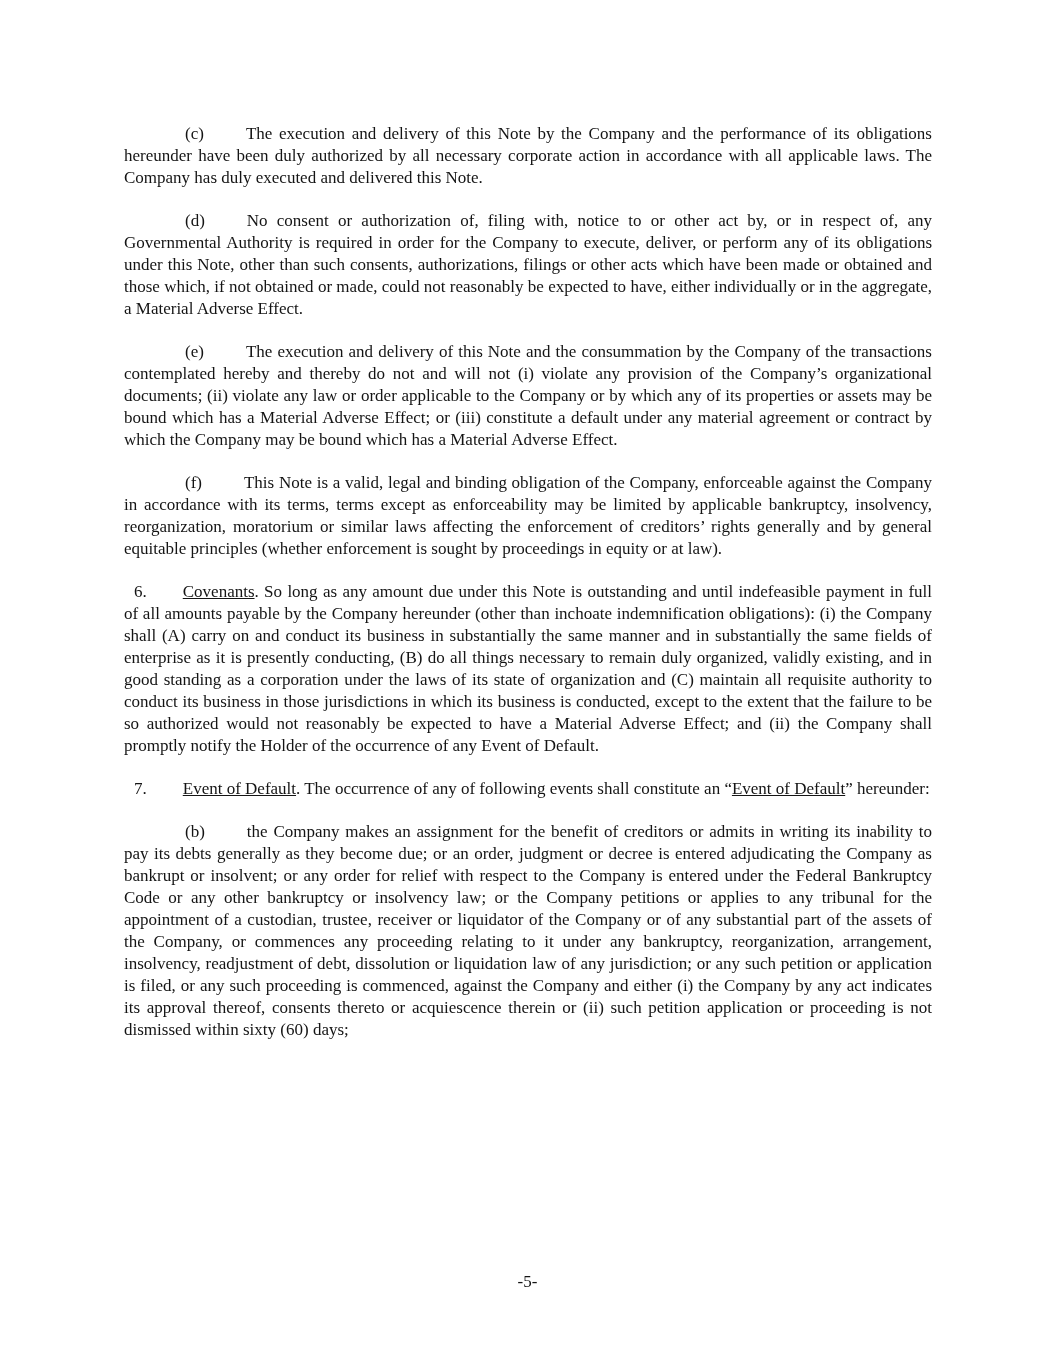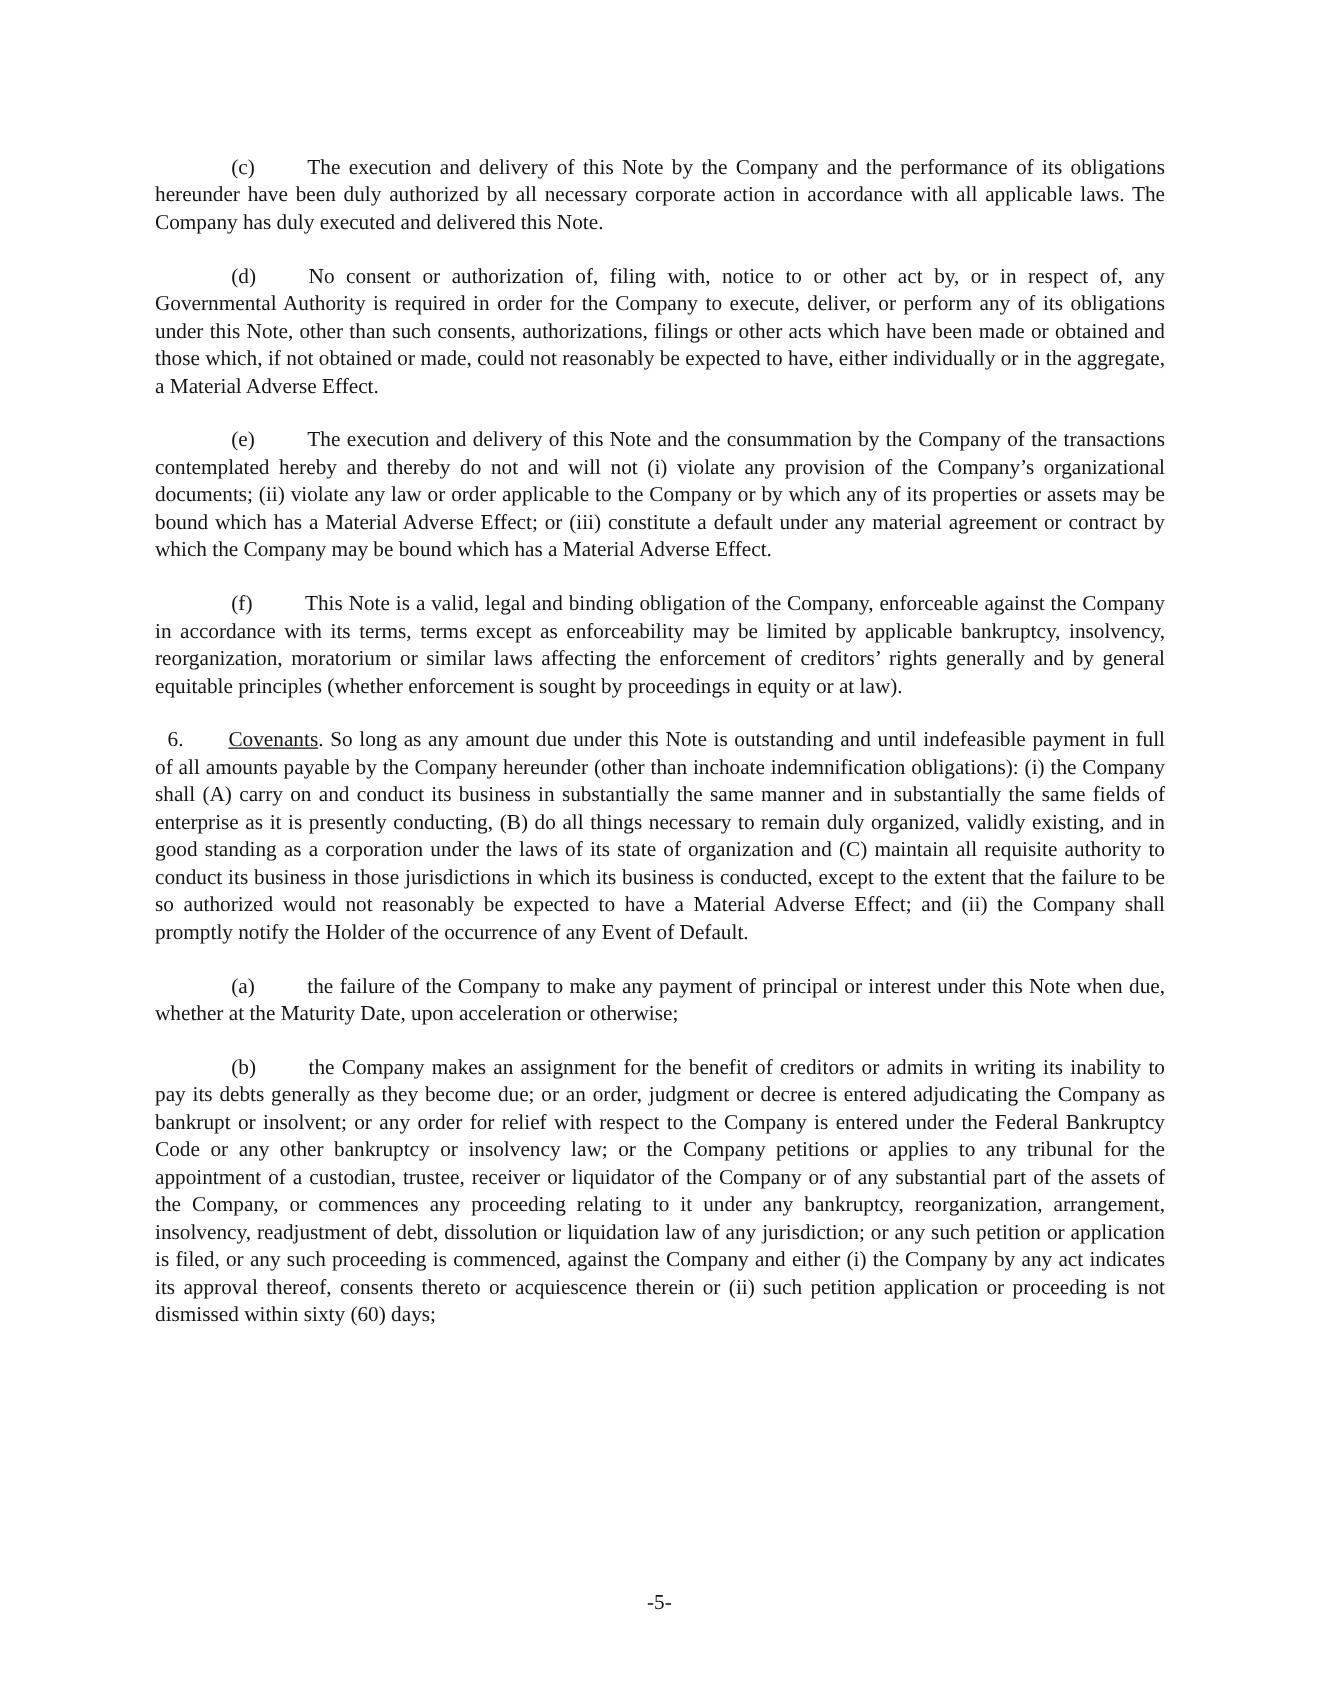--- a/index.html
+++ b/index.html
@@ -56,17 +56,17 @@
 </head>
 <body>
 
 <div class="page">
   <div class="body-text">
       <p class="para sub"><span>(c)</span><span class="tab"></span><span>The execution and delivery of this Note by the Company and the performance of its obligations hereunder have been duly authorized by all necessary corporate action in accordance with all applicable laws. The Company has duly executed and delivered this Note.</span></p>
       <p class="para sub"><span>(d)</span><span class="tab"></span><span>No consent or authorization of, filing with, notice to or other act by, or in respect of, any Governmental Authority is required in order for the Company to execute, deliver, or perform any of its obligations under this Note, other than such consents, authorizations, filings or other acts which have been made or obtained and those which, if not obtained or made, could not reasonably be expected to have, either individually or in the aggregate, a Material Adverse Effect.</span></p>
       <p class="para sub"><span>(e)</span><span class="tab"></span><span>The execution and delivery of this Note and the consummation by the Company of the transactions contemplated hereby and thereby do not and will not (i) violate any provision of the Company’s organizational documents; (ii) violate any law or order applicable to the Company or by which any of its properties or assets may be bound which has a Material Adverse Effect; or (iii) constitute a default under any material agreement or contract by which the Company may be bound which has a Material Adverse Effect.</span></p>
       <p class="para sub"><span>(f)</span><span class="tab"></span><span>This Note is a valid, legal and binding obligation of the Company, enforceable against the Company in accordance with its terms, terms except as enforceability may be limited by applicable bankruptcy, insolvency, reorganization, moratorium or similar laws affecting the enforcement of creditors’ rights generally and by general equitable principles (whether enforcement is sought by proceedings in equity or at law).</span></p>
       <p class="para section"><span>6.</span><span class="tab"></span><span class="u">Covenants</span><span>.  So long as any amount due under this Note is outstanding and until indefeasible payment in full of all amounts payable by the Company hereunder (other than inchoate indemnification obligations): (i) the Company shall (A) carry on and conduct its business in substantially the same manner and in substantially the same fields of enterprise as it is presently conducting, (B) do all things necessary to remain duly organized, validly existing, and in good standing as a corporation under the laws of its state of organization and (C) maintain all requisite authority to conduct its business in those jurisdictions in which its business is conducted, except to the extent that the failure to be so authorized would not reasonably be expected to have a Material Adverse Effect; and (ii) the Company shall promptly notify the Holder of the occurrence of any Event of Default.</span></p>
-      <p class="para sub"><span>(a)</span><span class="tab"></span><span>the failure of the Company to make any payment of principal or interest under this Note when due, whether at the Maturity Date, upon acceleration or otherwise;</span></p>
+      <p class="para section"><span>7.</span><span class="tab"></span><span class="u">Event of Default</span><span>.  The occurrence of any of following events shall constitute an “</span><span class="u">Event of Default</span><span>” hereunder:</span></p>
       <p class="para sub"><span>(b)</span><span class="tab"></span><span>the Company makes an assignment for the benefit of creditors or admits in writing its inability to pay its debts generally as they become due; or an order, judgment or decree is entered adjudicating the Company as bankrupt or insolvent; or any order for relief with respect to the Company  is entered under the Federal Bankruptcy Code or any other bankruptcy or insolvency law; or the Company petitions or applies to any tribunal for the appointment of a custodian, trustee, receiver or liquidator of the Company or of any substantial part of the assets of the Company, or commences any proceeding relating to it under any bankruptcy, reorganization, arrangement, insolvency, readjustment of debt, dissolution or liquidation law of any jurisdiction; or any such petition or application is filed, or any such proceeding is commenced, against the Company and either (i) the Company by any act indicates its approval thereof, consents thereto or acquiescence therein or (ii) such petition application or proceeding is not dismissed within sixty (60) days;</span></p>
     </div>
   <div class="page-number">-5-</div>
 </div>
 
 </body></html>

